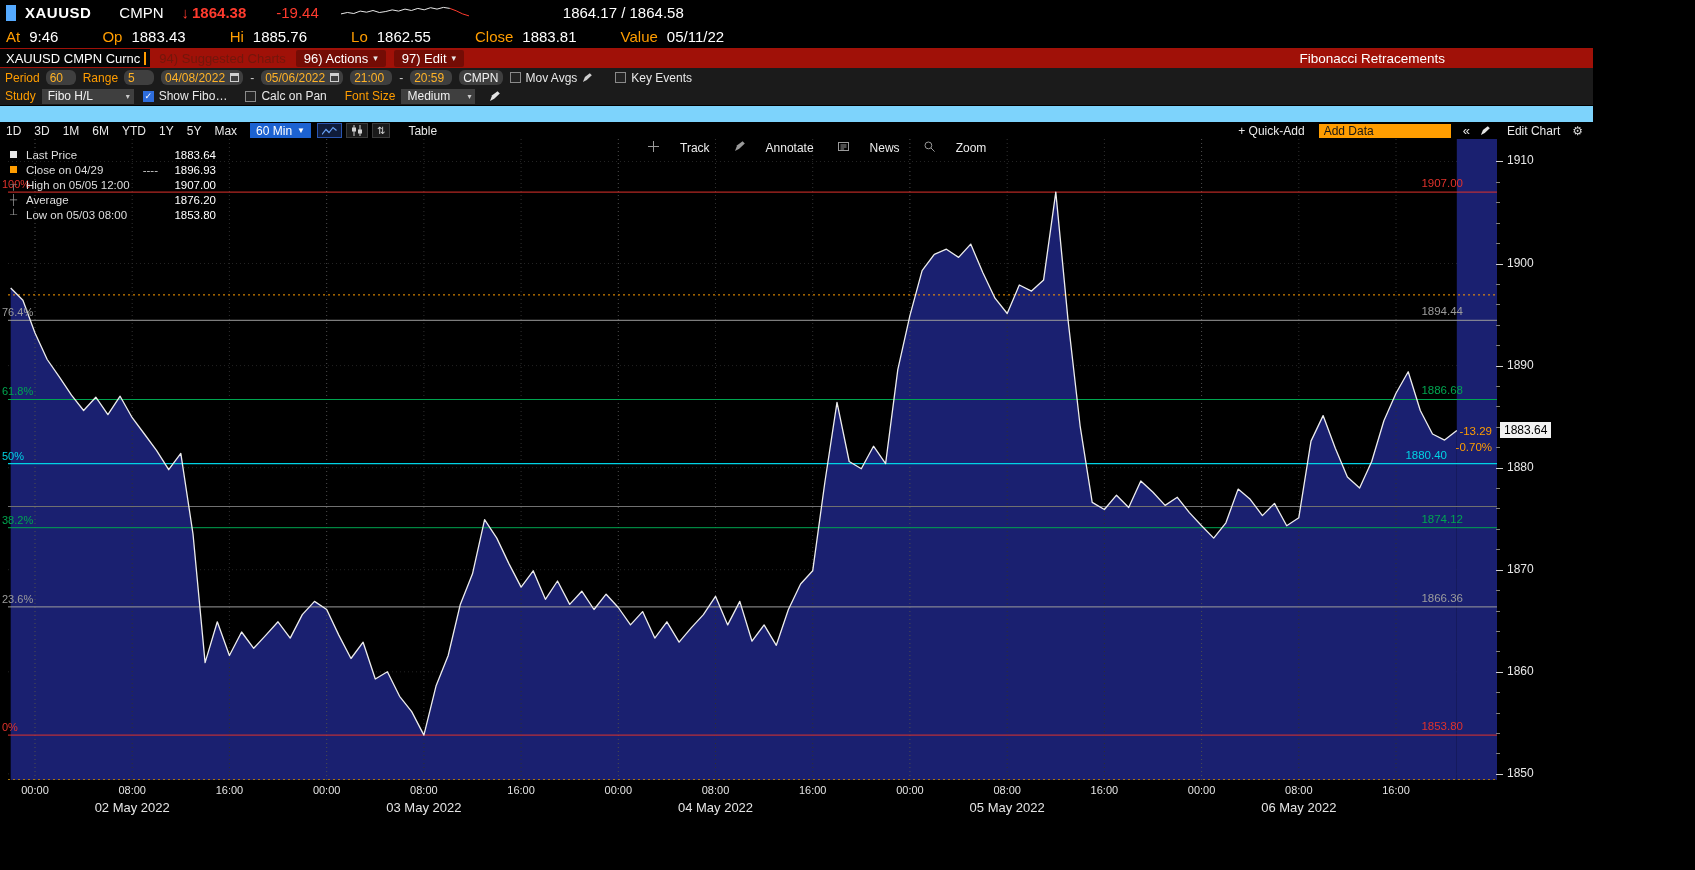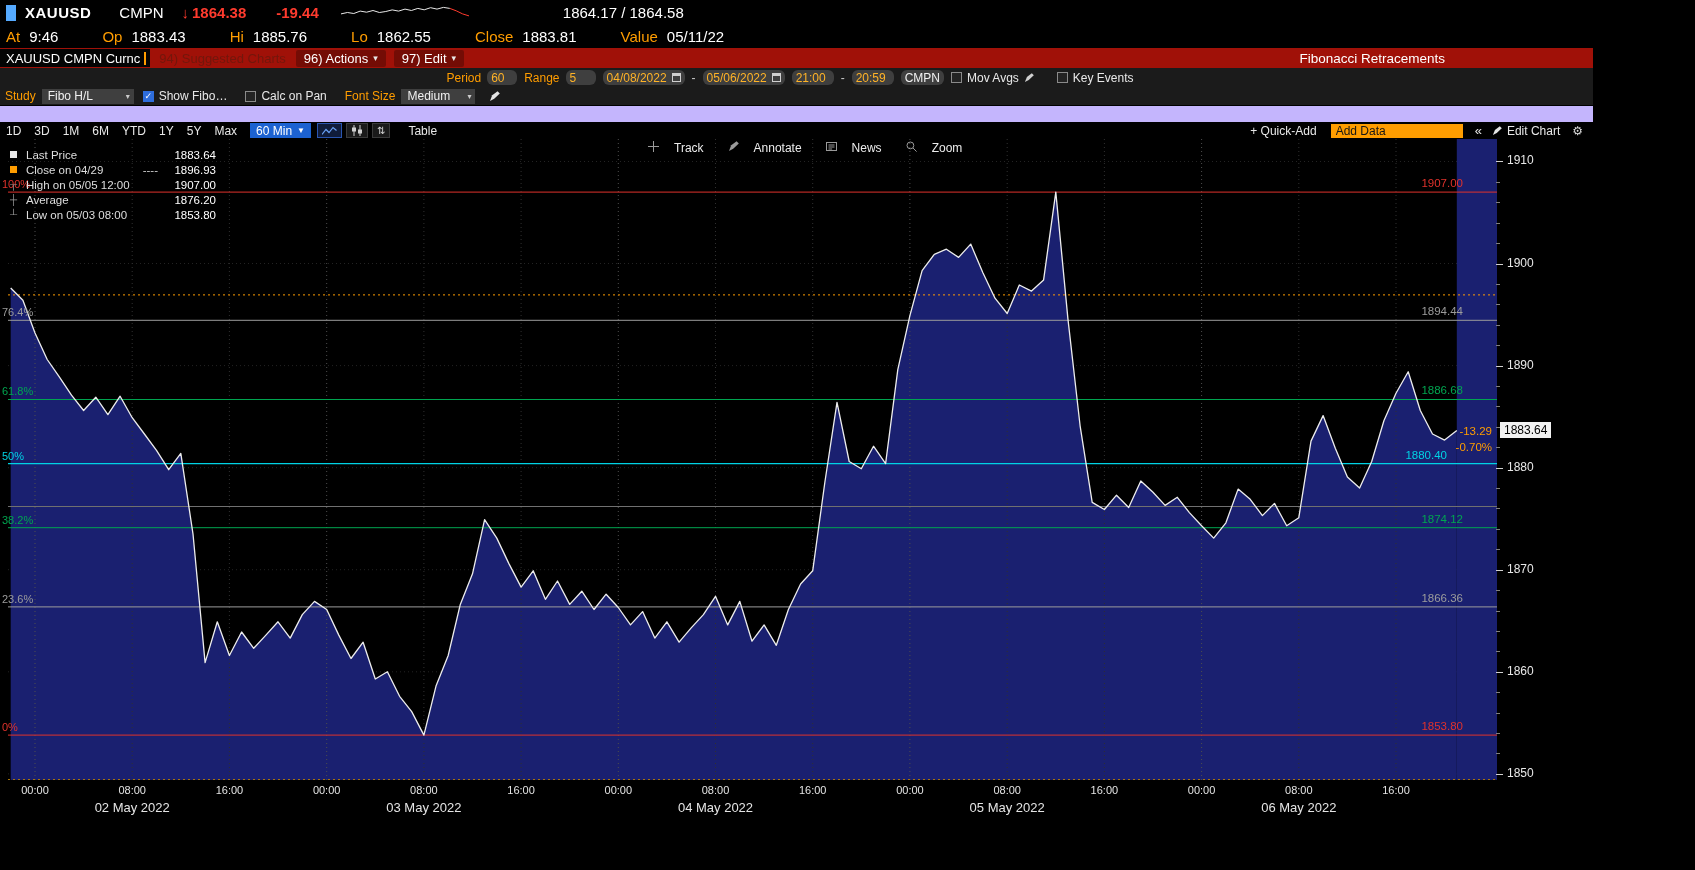--- a/index.html
+++ b/index.html
@@ -1,44 +1,44 @@
 <!DOCTYPE html>
 <html><head>
 <meta charset="utf-8">
 <style>
   html,body{margin:0;padding:0;background:#000;width:1695px;height:870px;overflow:hidden;
     font-family:"Liberation Sans",sans-serif;}
-  .terminal{position:relative;width:1593px;height:870px;background:#c4b5fd;}
+  .terminal{position:relative;width:1593px;height:870px;background:#7dd3fc;}
 
   
   .topbar{height:48px;background:#000;padding-left:6px;}
   .tb-row1{display:flex;align-items:center;height:25px;font-size:15px;color:#fff;}
   .flag{width:10px;height:16px;background:#55aaff;margin-right:9px;}
   .ticker{font-weight:bold;letter-spacing:.5px;margin-right:28px;}
   .src{margin-right:18px;}
   .dn{color:#ff3b2e;margin-right:3px;}
   .lastpx{color:#ff3b2e;font-weight:bold;margin-right:30px;}
-  .chg{color:#ff3b2e;font-weight:bold;margin-right:22px;}
+  .chg{color:#ff3b2e;font-weight:normal;margin-right:22px;}
   #sparkline{margin-right:92px;}
   .tb-row2{display:flex;align-items:center;height:23px;font-size:15px;color:#fff;}
   .pair{display:flex;margin-right:44px;}
   .pair .lb{color:#ff9d00;margin-right:9px;}
 
   
   .fnbar{height:20px;background:#a01108;display:flex;align-items:center;font-size:13px;color:#fff;}
   .sec-input{background:#040404;height:18px;display:flex;align-items:center;padding:0 4px 0 6px;white-space:nowrap;}
   .cursor{width:2px;height:13px;background:#ff9d00;margin-left:4px;}
   .ghost{color:#72170c;margin:0 10px 0 9px;white-space:nowrap;}
   .fnbtn{background:rgba(0,0,0,.27);padding:1px 8px;margin-right:8px;border-radius:2px;display:flex;align-items:center;gap:5px;}
   .fnbtn .caret{font-size:9px;color:#e8e8e8;}
   .fn-title{margin-left:auto;margin-right:148px;font-size:13.5px;white-space:nowrap;}
 
   
   .setrow{background:#1b1b1b;display:flex;align-items:center;font-size:12px;color:#e8e8e8;padding-left:5px;}
-  .setrow1{height:19px;justify-content:center;}
+  .setrow1{height:19px;}
   .setrow2{height:18px;border-bottom:1px solid #000;}
   .slabel{color:#ff9d00;margin-right:6px;white-space:nowrap;}
   .inp{background:#3f3f3f;color:#ffb327;height:15px;display:flex;align-items:center;padding:0 4px;margin-right:7px;white-space:nowrap;border-radius:6px;}
   .inp.white{color:#f0f0f0;}
   .w22{width:22px;}
   .w34{width:34px;}
   .cal{width:9px;height:9px;border:1px solid #cfcfcf;border-top-width:3px;box-sizing:border-box;margin-left:5px;}
   .dash{margin-right:7px;color:#ccc;}
   .cb{width:11px;height:11px;border:1px solid #8a8a8a;background:#232323;margin-right:5px;display:flex;align-items:center;justify-content:center;box-sizing:border-box;}
   .cb.checked{background:#2e6ddc;border-color:#2e6ddc;color:#fff;font-size:9px;}
@@ -53,28 +53,28 @@
   .rangebtn{margin-right:13px;cursor:default;}
   .intbtn{background:#1c62d1;color:#fff;padding:0 6px;height:15px;display:flex;align-items:center;gap:5px;margin-right:6px;}
   .intbtn .caret2{font-size:8px;}
   .icobtn{height:15px;display:flex;align-items:center;padding:0 4px;margin-right:4px;background:#101c3a;border:1px solid #2a55b0;box-sizing:border-box;}
   .icobtn.plain{background:#1a1a1a;border:1px solid #3a3a3a;color:#d8d8d8;font-size:10px;}
   .tbl{margin-left:14px;}
   .spacer{flex:1;}
   .qadd{margin-right:14px;white-space:nowrap;}
   .adddata{background:#ff9d00;color:#161616;width:122px;height:14px;display:flex;align-items:center;padding:0 5px;margin-right:12px;}
   .collapse{margin-right:10px;font-size:13px;}
-  .editchart{display:flex;align-items:center;gap:5px;margin-right:12px;white-space:nowrap;}
+  .editchart{display:flex;align-items:center;gap:17px;margin-right:12px;white-space:nowrap;}
   .gear{font-size:12px;margin-right:4px;color:#d8d8d8;}
 
   
   .chart{position:relative;height:748px;background:#000;overflow:hidden;}
   #plot-svg{position:absolute;left:8px;top:0;}
   .chart-tools{position:absolute;left:648px;top:1px;display:flex;gap:24px;font-size:12px;color:#ececec;align-items:center;height:16px;z-index:5;}
-  .tool{display:flex;align-items:center;gap:15px;}
+  .tool{display:flex;align-items:center;gap:21px;}
   #legend{position:absolute;left:10px;top:8px;width:206px;z-index:3;}
   .lg-row{display:flex;align-items:center;height:15px;font-size:11.5px;white-space:nowrap;}
   .lg-marker{width:16px;color:#9a9a9a;font-size:10px;line-height:10px;}
   .lg-marker.square-white::before{content:"";display:inline-block;width:7px;height:7px;background:#e8e8e8;}
   .lg-marker.square-orange::before{content:"";display:inline-block;width:7px;height:7px;background:#ff9d00;}
   .lg-label{color:#dedede;flex:1;}
   .lg-dash{color:#d0d0d0;margin-right:6px;}
   .lg-value{color:#fff;width:52px;text-align:right;}
   #overlay-layer{position:absolute;left:0;top:0;width:1695px;height:748px;pointer-events:none;}
   .pct-label{position:absolute;left:2px;font-size:11px;z-index:2;}

